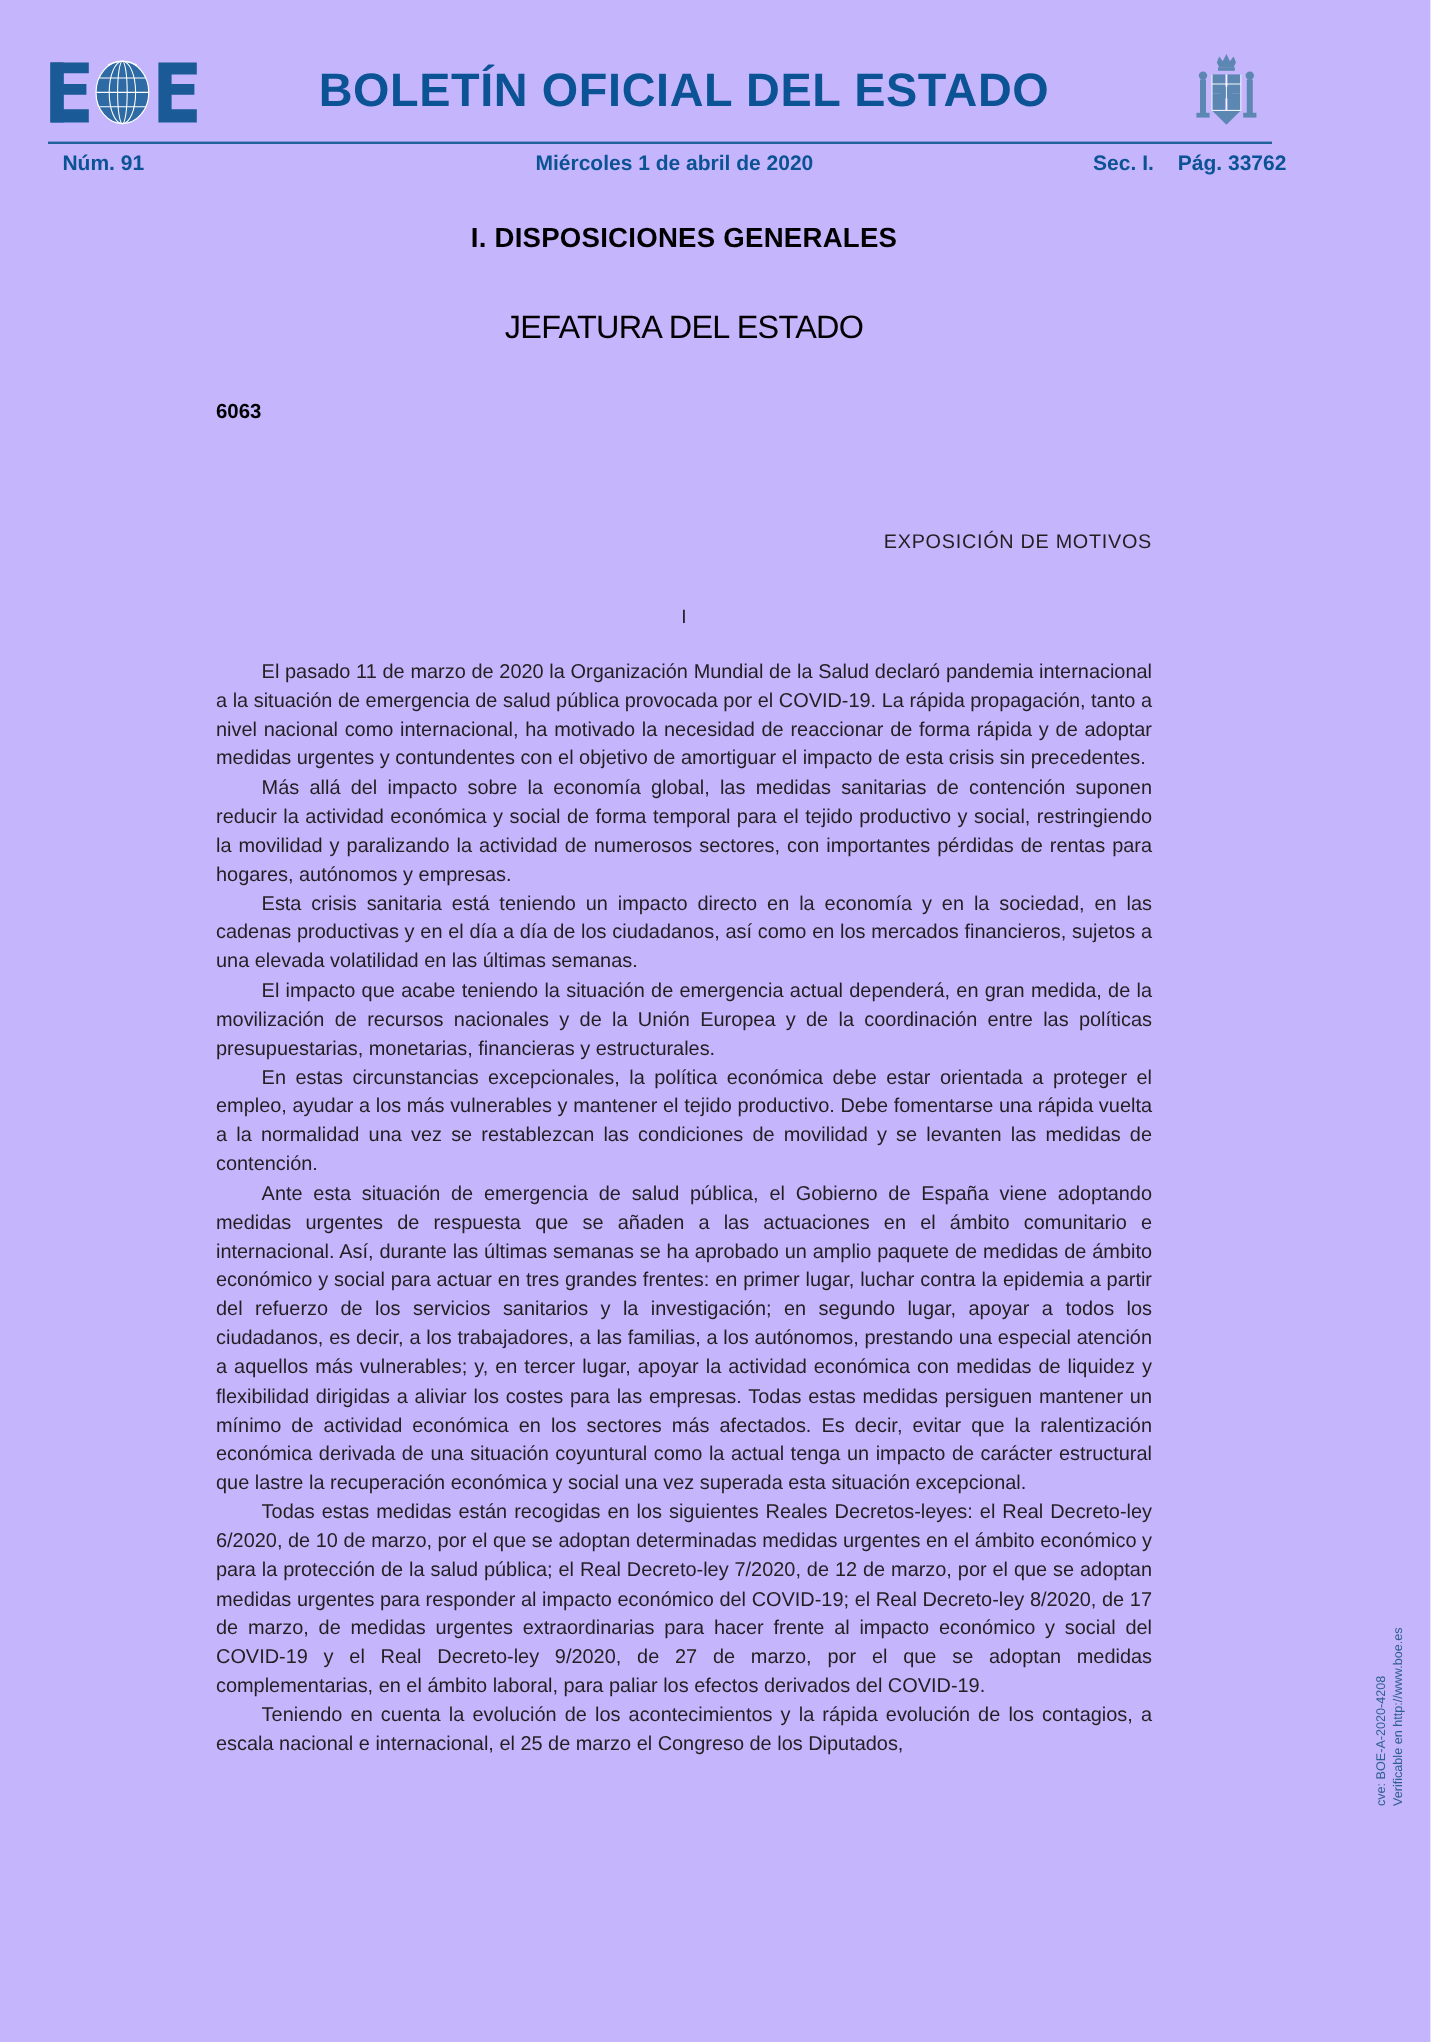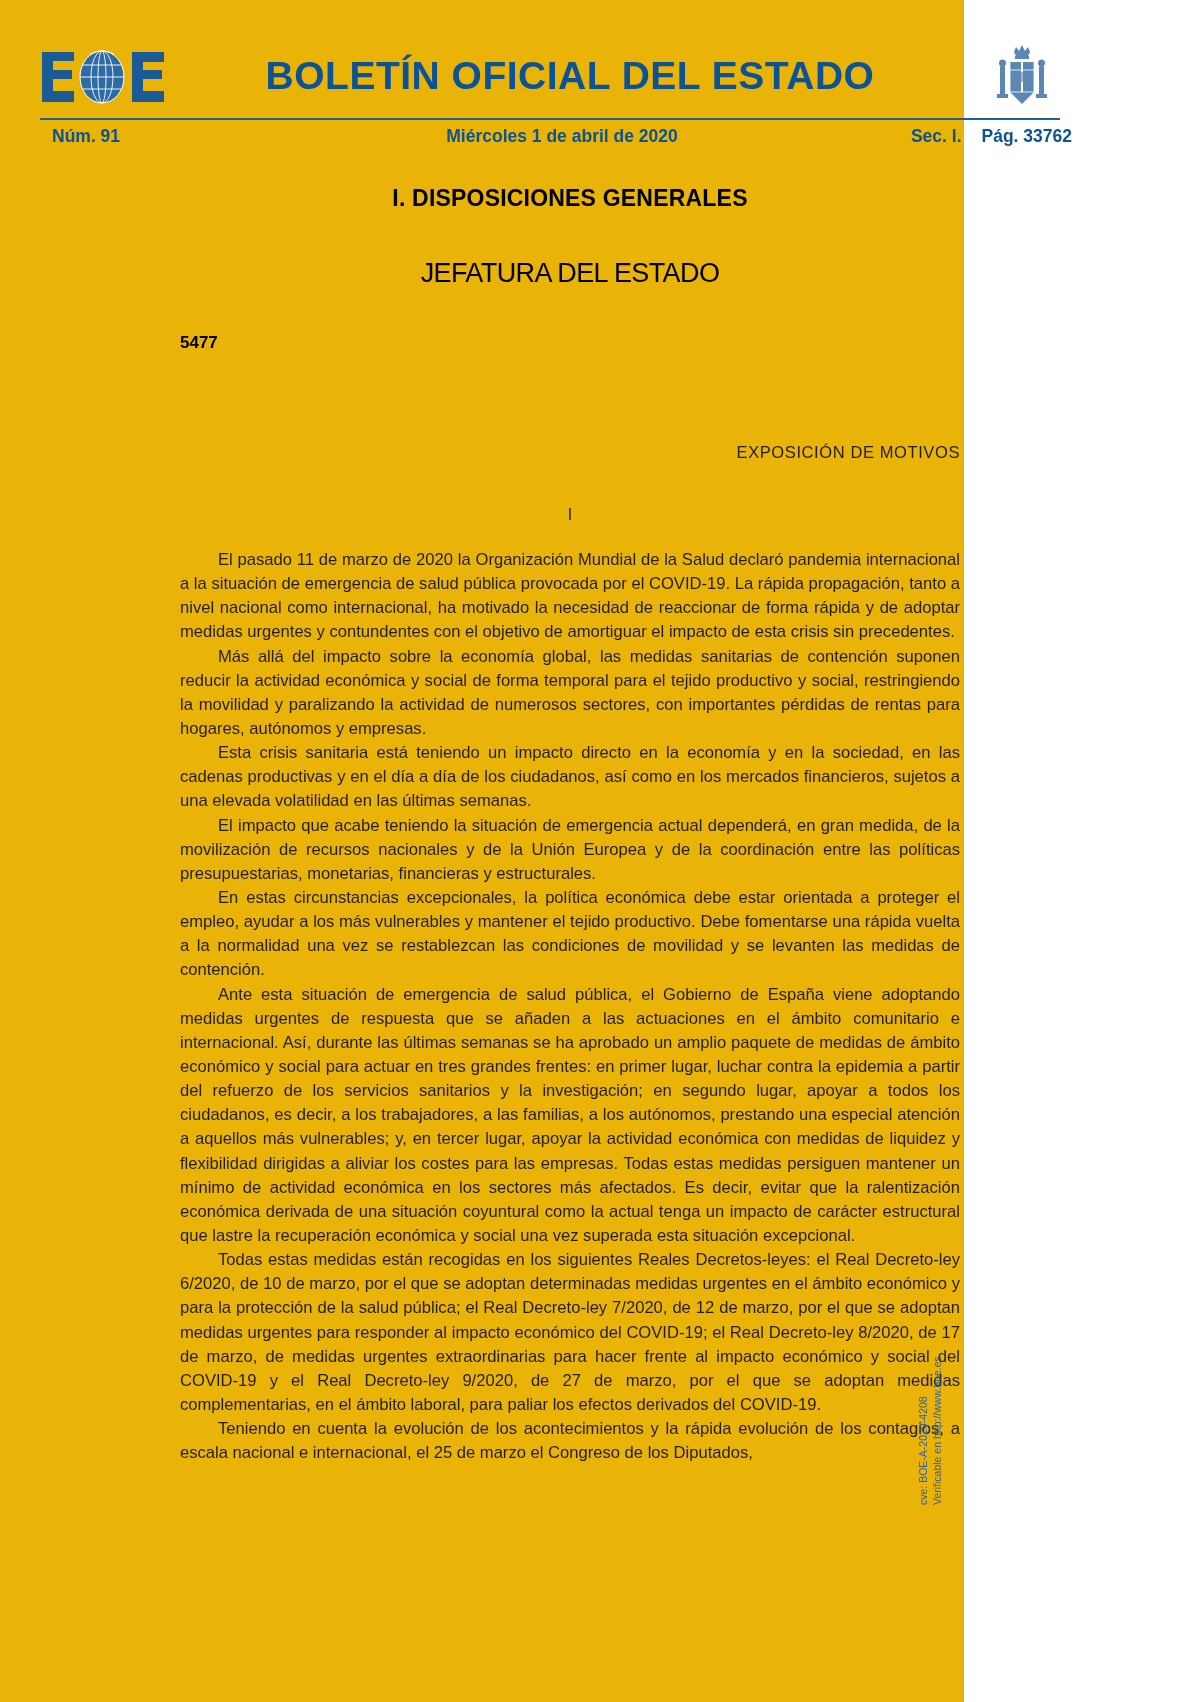--- a/index.html
+++ b/index.html
@@ -11,23 +11,23 @@
     width: 1200px;
     height: 1702px;
     font-family: "Liberation Sans", sans-serif;
     color: #231f20;
     position: relative;
     overflow: hidden;
   }
 
   .page {
     position: relative;
-    width: 964px;
+    width: 1192px;
     height: 1702px;
-    background: #eab308;
+    background: #c4b5fd;
   }
 
   
   .masthead {
     position: absolute;
     left: 40px;
     top: 42px;
     width: 1020px;
     height: 72px;
   }
@@ -268,21 +268,21 @@
     </div>
   </div>
 
   <div class="content">
 
     <h1 class="section-title">I. DISPOSICIONES GENERALES</h1>
 
     <h2 class="organ-title">JEFATURA DEL ESTADO</h2>
 
     <div class="disposition">
-      <div class="disposition-number">5477</div>
+      <div class="disposition-number">6063</div>
     </div>
 
     <div class="heading-motivos">EXPOSICIÓN DE MOTIVOS</div>
 
     <div class="roman-numeral">I</div>
 
     <div class="body-text" id="body-text">
         <p>El pasado 11 de marzo de 2020 la Organización Mundial de la Salud declaró pandemia internacional a la situación de emergencia de salud pública provocada por el COVID-19. La rápida propagación, tanto a nivel nacional como internacional, ha motivado la necesidad de reaccionar de forma rápida y de adoptar medidas urgentes y contundentes con el objetivo de amortiguar el impacto de esta crisis sin precedentes.</p>
         <p>Más allá del impacto sobre la economía global, las medidas sanitarias de contención suponen reducir la actividad económica y social de forma temporal para el tejido productivo y social, restringiendo la movilidad y paralizando la actividad de numerosos sectores, con importantes pérdidas de rentas para hogares, autónomos y empresas.</p>
         <p>Esta crisis sanitaria está teniendo un impacto directo en la economía y en la sociedad, en las cadenas productivas y en el día a día de los ciudadanos, así como en los mercados financieros, sujetos a una elevada volatilidad en las últimas semanas.</p>

